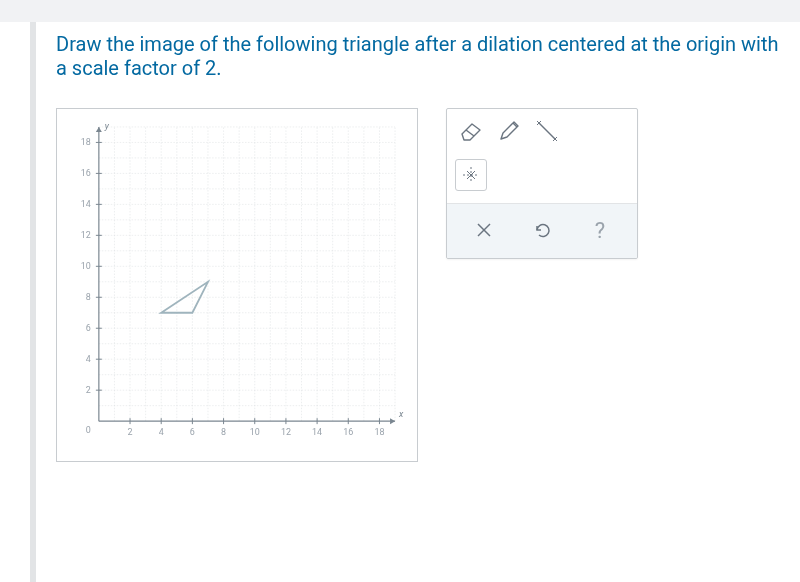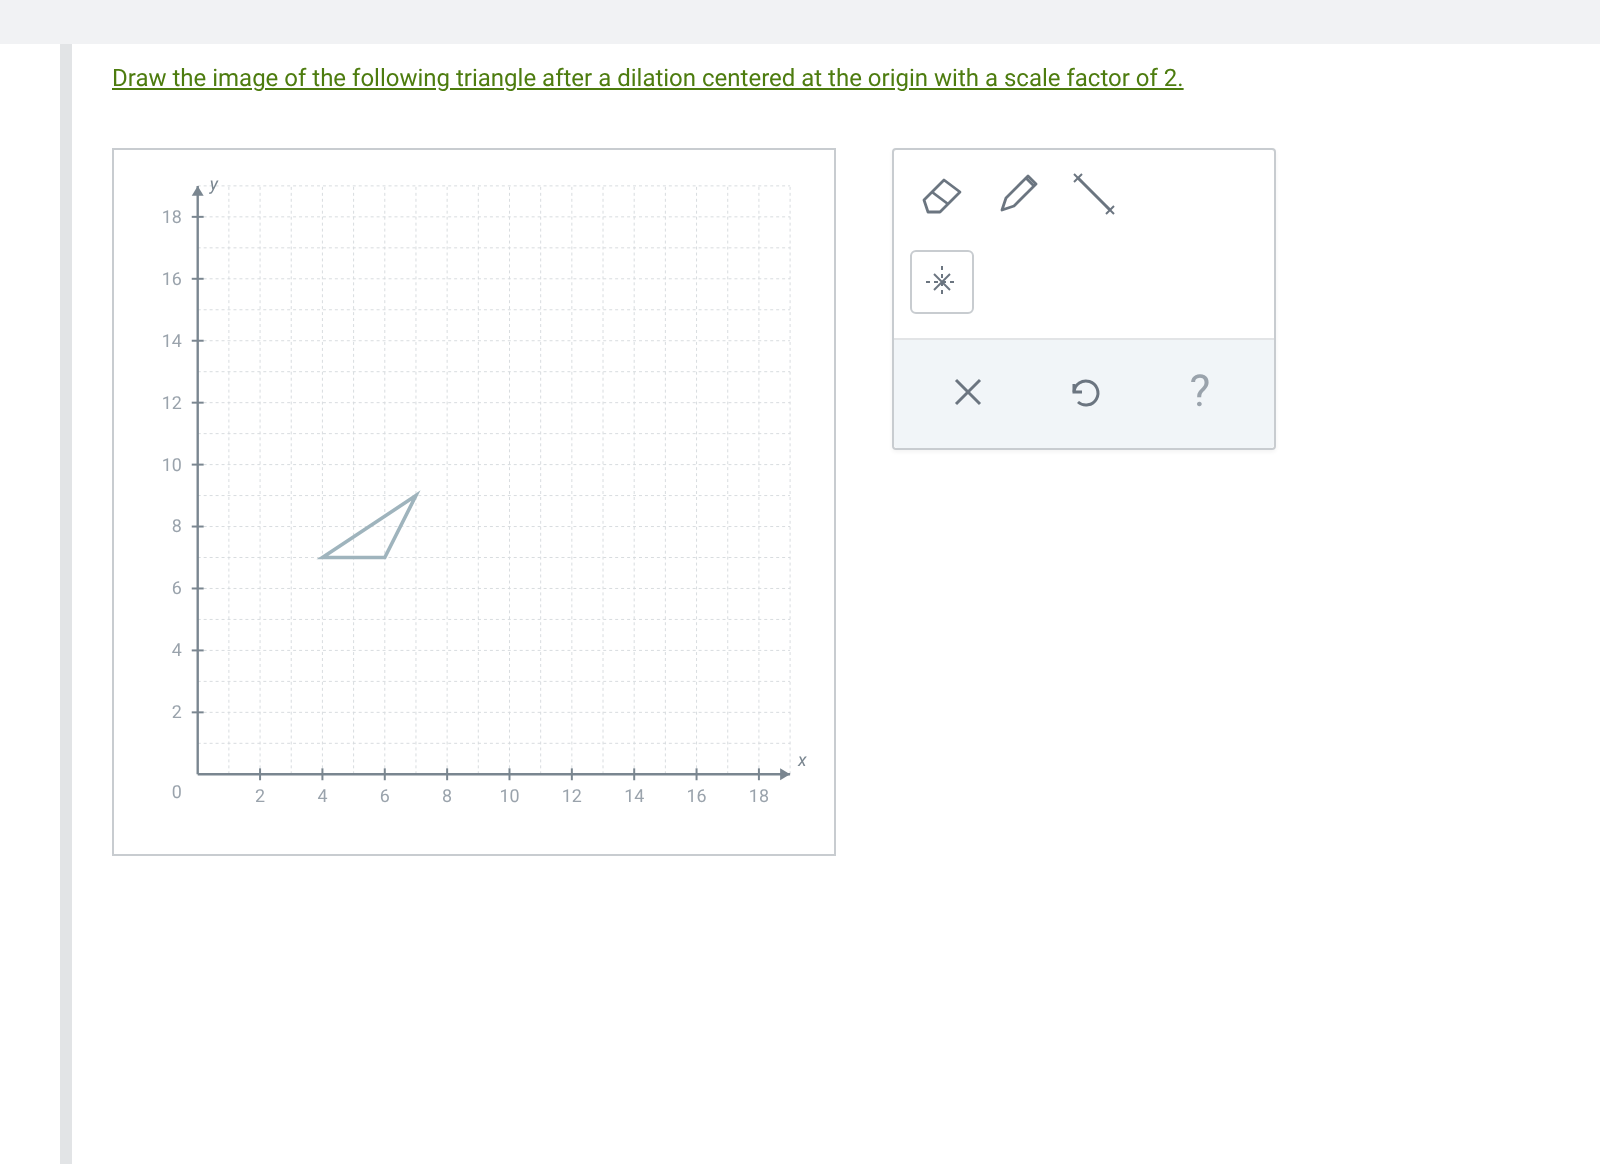--- a/index.html
+++ b/index.html
@@ -22,24 +22,23 @@
       height: 560px;
       background: #e2e4e6;
     }
     .content {
       position: absolute;
       left: 56px;
       top: 32px;
       right: 20px;
     }
     .question {
-      font-size: 12px;
-      color: #4d7c0f;
+      font-size: 20px;
+      color: #0369a1;
       margin-bottom: 28px;
-      text-decoration: underline;
     }
     .main-row {
       display: flex;
       gap: 28px;
       align-items: flex-start;
     }
     .graph-panel {
       border: 1px solid #c8ccd0;
       width: 362px;
       height: 354px;

